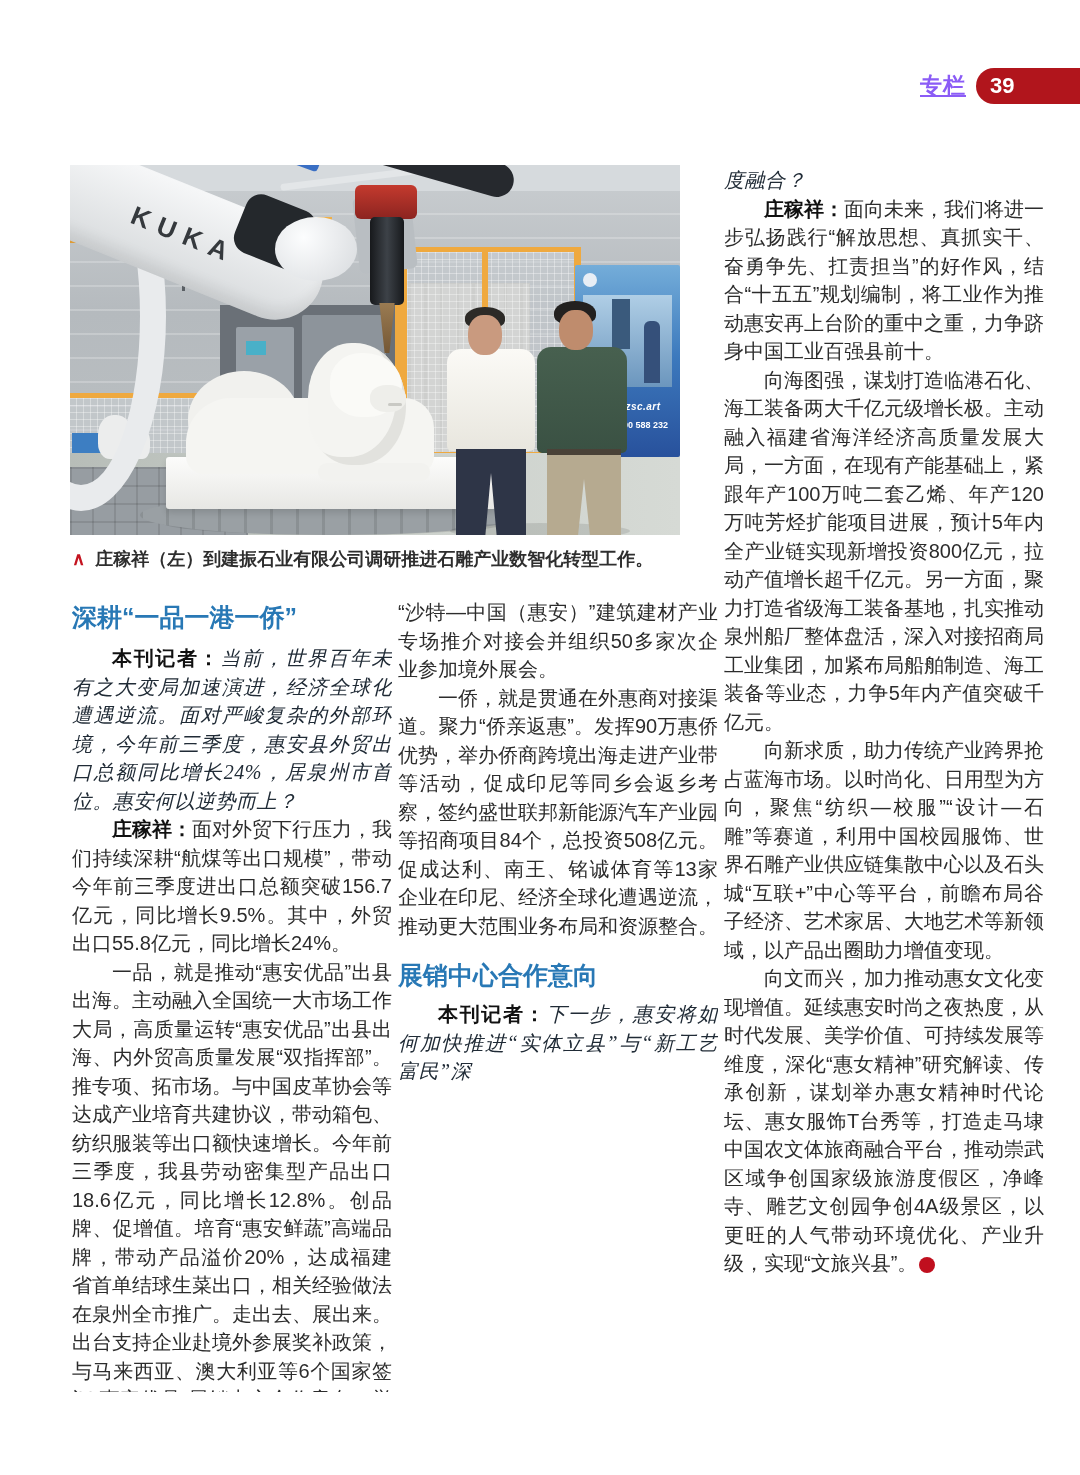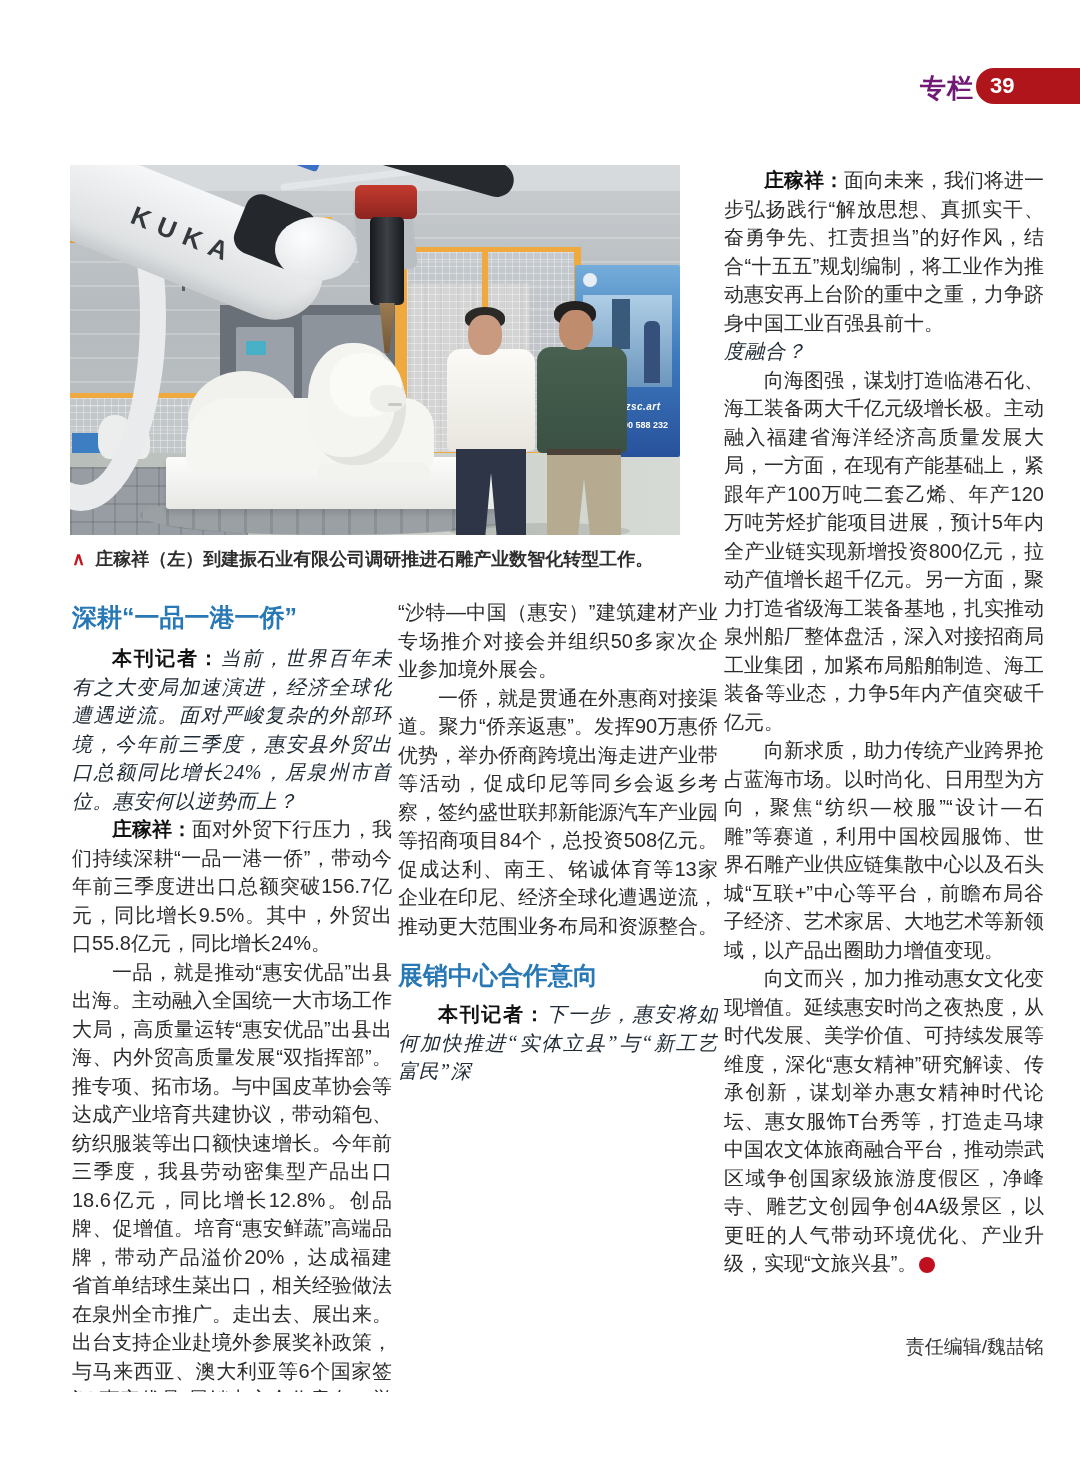--- a/index.html
+++ b/index.html
@@ -2,21 +2,21 @@
 <html><head>
 <meta charset="utf-8">
 <style>
   * { margin:0; padding:0; box-sizing:border-box; }
   html,body { background:#e9e9e9; }
   .page {
     position:relative; width:1080px; height:1475px; background:#ffffff;
     font-family:"Liberation Sans", sans-serif; overflow:hidden; margin:0 auto;
   }
   
-  .hdr-label { position:absolute; top:71px; left:920px; font-size:26px; font-weight:bold; color:#701a75; letter-spacing:1px; }
+  .hdr-label { position:absolute; top:71px; left:920px; font-size:22px; font-weight:bold; color:#8b5cf6; letter-spacing:1px;text-decoration:underline; }
   .hdr-badge { position:absolute; top:68px; left:976px; width:104px; height:36px; background:#b1151c;
                border-radius:18px 0 0 18px; color:#fff; font-size:22px; font-weight:bold;
                display:flex; align-items:center; padding-left:14px; }
   
   .photo { position:absolute; left:70px; top:165px; width:610px; height:370px; overflow:hidden;
            background:linear-gradient(180deg,#caced1 0%,#b5babe 40%,#b8bdc0 62%); }
   .photo div { position:absolute; }
   .wall-lines { left:0; top:0; width:610px; height:300px;
       background:repeating-linear-gradient(180deg, rgba(255,255,255,.22) 0 2px, transparent 2px 24px); }
   .roof-edge { left:0; top:0; width:610px; height:26px; background:#d6dadd; }
@@ -197,34 +197,33 @@
     <div class="head-r"></div>
   </div>
 
   <div class="caption">
     <span class="mark">∧</span><span>庄稼祥（左）到建振石业有限公司调研推进石雕产业数智化转型工作。</span>
   </div>
 
   <div class="col col1">
     <div class="col-heading">深耕“一品一港一侨”</div>
     <p class="para kai ind"><span class="lead">本刊记者：</span><span>当前，世界百年未有之大变局加速演进，经济全球化遭遇逆流。面对严峻复杂的外部环境，今年前三季度，惠安县外贸出口总额同比增长24%，居泉州市首位。惠安何以逆势而上？</span></p>
-    <p class="para ind"><span class="lead">庄稼祥：</span><span>面对外贸下行压力，我们持续深耕“一品一港一侨”，带动今年前三季度进出口总额突破156.7亿元，同比增长9.5%。其中，外贸出口55.8亿元，同比增长24%。</span></p>
+    <p class="para ind"><span class="lead">庄稼祥：</span><span>面对外贸下行压力，我们持续深耕“航煤等出口规模”，带动今年前三季度进出口总额突破156.7亿元，同比增长9.5%。其中，外贸出口55.8亿元，同比增长24%。</span></p>
     <p class="para ind">一品，就是推动“惠安优品”出县出海。主动融入全国统一大市场工作大局，高质量运转“惠安优品”出县出海、内外贸高质量发展“双指挥部”。推专项、拓市场。与中国皮革协会等达成产业培育共建协议，带动箱包、纺织服装等出口额快速增长。今年前三季度，我县劳动密集型产品出口18.6亿元，同比增长12.8%。创品牌、促增值。培育“惠安鲜蔬”高端品牌，带动产品溢价20%，达成福建省首单结球生菜出口，相关经验做法在泉州全市推广。走出去、展出来。出台支持企业赴境外参展奖补政策，与马来西亚、澳大利亚等6个国家签订“惠安优品”展销中心合作意向。举办</p>
   </div>
 
   <div class="col col2">
     <p class="para">“沙特—中国（惠安）”建筑建材产业专场推介对接会并组织50多家次企业参加境外展会。</p>
     <p class="para ind">一侨，就是贯通在外惠商对接渠道。聚力“侨亲返惠”。发挥90万惠侨优势，举办侨商跨境出海走进产业带等活动，促成印尼等同乡会返乡考察，签约盛世联邦新能源汽车产业园等招商项目84个，总投资508亿元。促成达利、南王、铭诚体育等13家企业在印尼、经济全球化遭遇逆流，推动更大范围业务布局和资源整合。</p>
     <div class="col-heading">展销中心合作意向</div>
     <p class="para kai ind"><span class="lead">本刊记者：</span><span>下一步，惠安将如何加快推进“实体立县”与“新工艺富民”深</span></p>
   </div>
 
   <div class="col col3">
+    <p class="para kai">度融合？</p>
     <p class="para ind"><span class="lead">庄稼祥：</span><span>面向未来，我们将进一步弘扬践行“解放思想、真抓实干、奋勇争先、扛责担当”的好作风，结合“十五五”规划编制，将工业作为推动惠安再上台阶的重中之重，力争跻身中国工业百强县前十。</span></p>
-    <p class="para kai">度融合？</p>
     <p class="para ind">向海图强，谋划打造临港石化、海工装备两大千亿元级增长极。主动融入福建省海洋经济高质量发展大局，一方面，在现有产能基础上，紧跟年产100万吨二套乙烯、年产120万吨芳烃扩能项目进展，预计5年内全产业链实现新增投资800亿元，拉动产值增长超千亿元。另一方面，聚力打造省级海工装备基地，扎实推动泉州船厂整体盘活，深入对接招商局工业集团，加紧布局船舶制造、海工装备等业态，力争5年内产值突破千亿元。</p>
     <p class="para ind">向新求质，助力传统产业跨界抢占蓝海市场。以时尚化、日用型为方向，聚焦“纺织—校服”“设计—石雕”等赛道，利用中国校园服饰、世界石雕产业供应链集散中心以及石头城“互联+”中心等平台，前瞻布局谷子经济、艺术家居、大地艺术等新领域，以产品出圈助力增值变现。</p>
     <p class="para ind"><span>向文而兴，加力推动惠女文化变现增值。延续惠安时尚之夜热度，从时代发展、美学价值、可持续发展等维度，深化“惠女精神”研究解读、传承创新，谋划举办惠女精神时代论坛、惠女服饰T台秀等，打造走马埭中国农文体旅商融合平台，推动崇武区域争创国家级旅游度假区，净峰寺、雕艺文创园争创4A级景区，以更旺的人气带动环境优化、产业升级，实现“文旅兴县”。</span><span class="endmark">H</span></p>
   </div>
 
-  <div class="footer-editor">责任编辑/魏喆铭</div>
 
 </div>
 
 </body></html>

